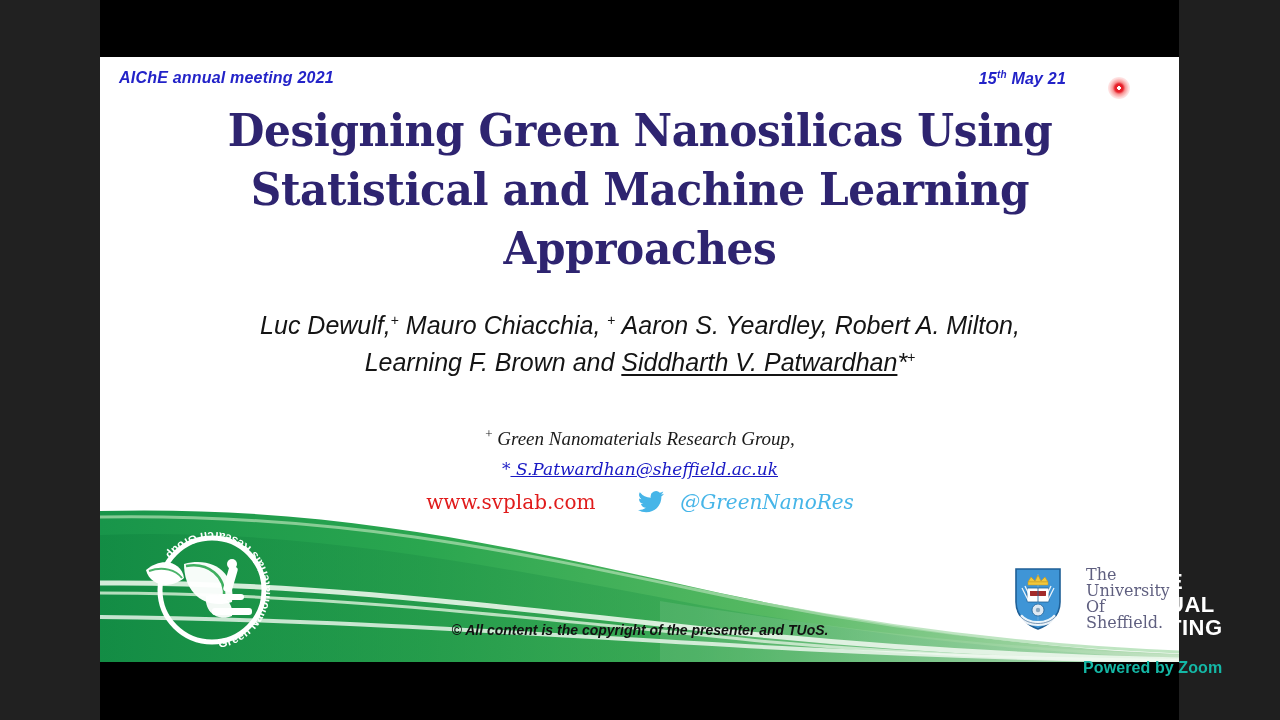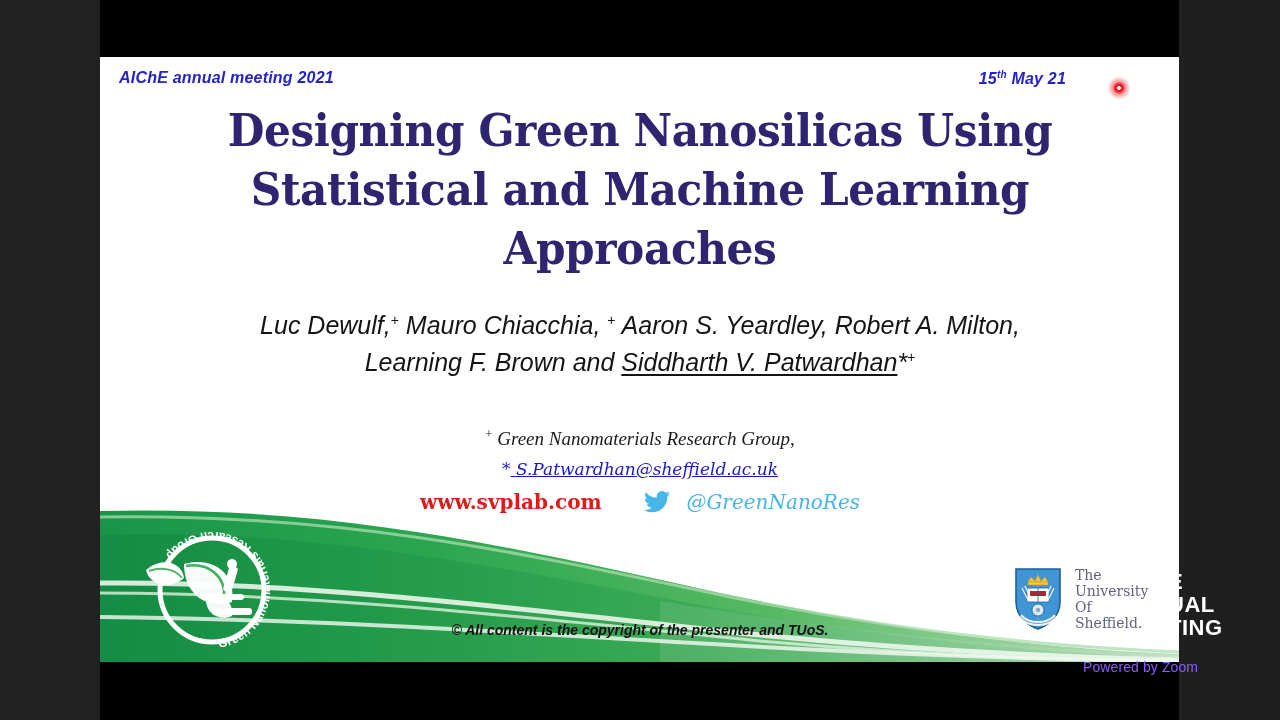--- a/index.html
+++ b/index.html
@@ -150,21 +150,20 @@
     top: 433px;
     width: 1000px;
     text-align: center;
     font-family: "DejaVu Serif", "Liberation Serif", serif;
     font-size: 20px;
     white-space: nowrap;
   }
   #web {
     color: #e01b1b;
     margin-right: 36px;
-    font-weight: bold;
   }
   #tw-icon {
     display: inline-block;
     vertical-align: -4px;
     margin-right: 10px;
   }
   #twitter {
     color: #46b5e8;
     font-style: italic;
   }
@@ -209,24 +208,24 @@
     width: 163px;
     height: 78px;
     background: #ffffff;
     display: flex;
     align-items: center;
     padding-left: 4px;
     box-sizing: border-box;
   }
   #sheffield-text {
     font-family: "DejaVu Serif", "Liberation Serif", serif;
-    font-size: 14px;
+    font-size: 16px;
     line-height: 16px;
     color: #3c3c64;
-    margin-left: 11px;
+    margin-left: 22px;
     opacity: .82;
   }
 
   
   #aiche-overlay {
     position: absolute;
     left: 1168px;
     top: 570px;
     width: 112px;
     color: #ffffff;
@@ -235,23 +234,23 @@
     line-height: 23px;
     letter-spacing: .5px;
     text-align: left;
     z-index: 5;
   }
 
   #powered {
     position: absolute;
     left: 1083px;
     top: 659px;
-    color: #8b5cf6;
-    font-weight: normal;
-    font-size: 14px;
+    color: #14b8a6;
+    font-weight: bold;
+    font-size: 16px;
     letter-spacing: .1px;
     z-index: 6;
     white-space: nowrap;
   }
 </style>
 </head>
 <body>
 
 <div id="screen">
 

